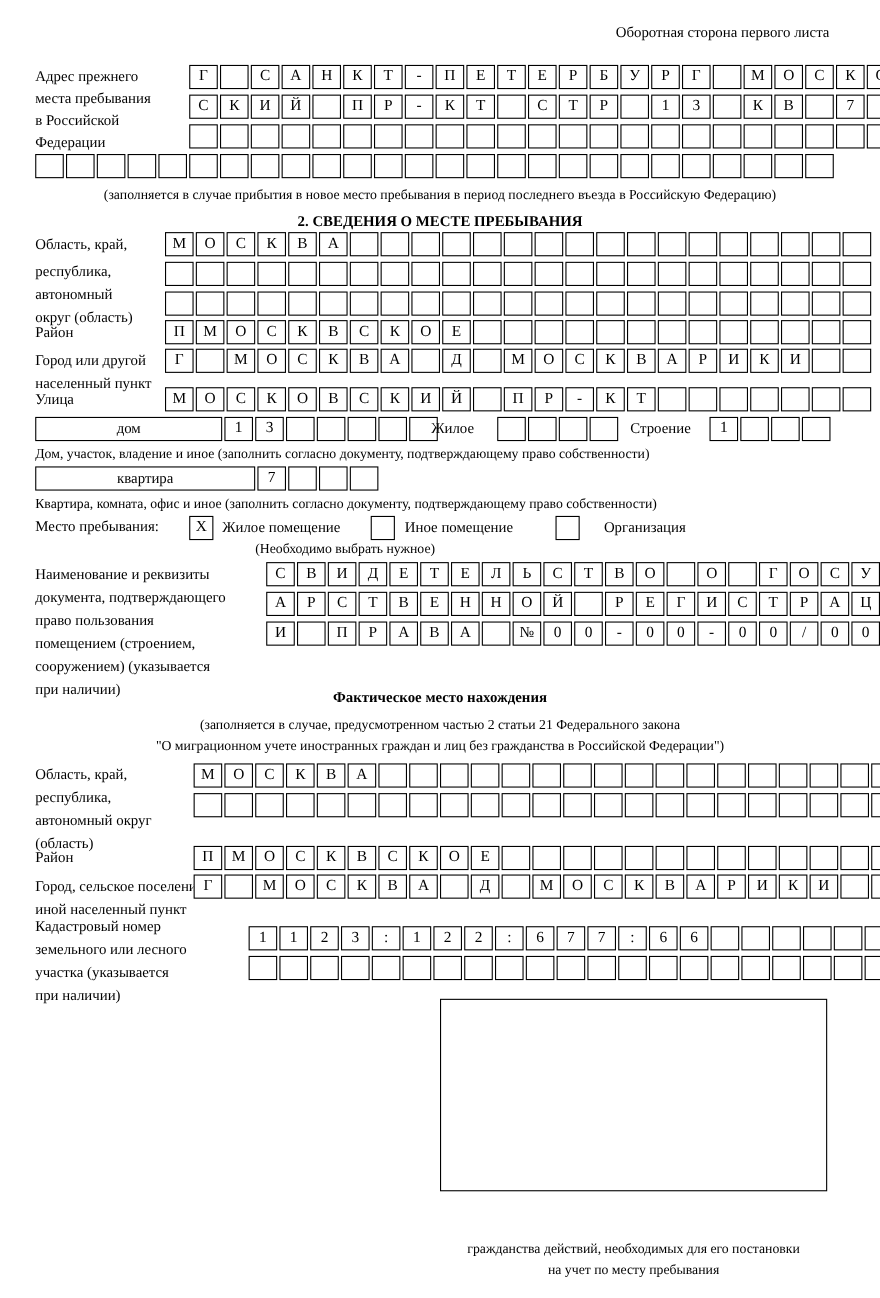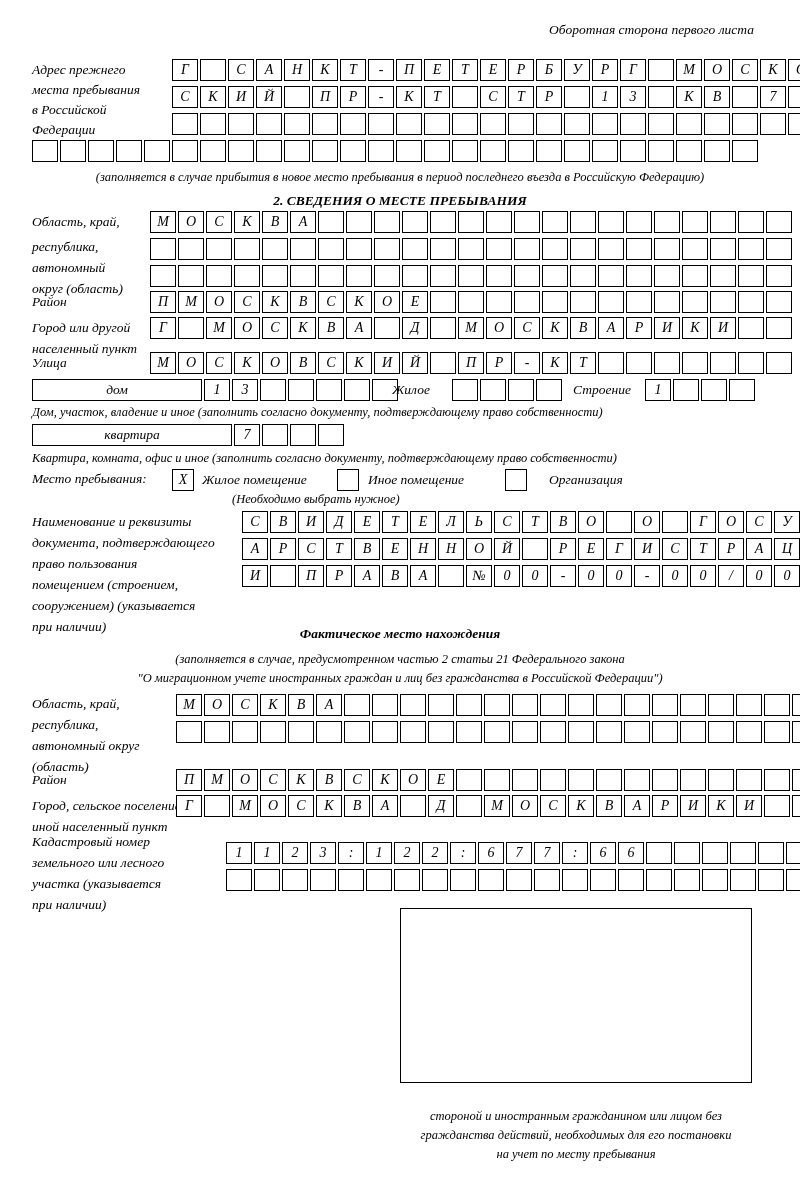--- a/index.html
+++ b/index.html
@@ -12,21 +12,20 @@
     height: 1180px;
     font-family: "Liberation Serif", serif;
     color: #000;
     position: relative;
     overflow: hidden;
   }
   .page {
     position: relative;
     width: 800px;
     height: 1076px;
-    font-style: italic;
   }
   .hdr-right {
     position: absolute;
     right: 46px;
     top: 22px;
     font-size: 13.5px;
   }
   .lbl {
     position: absolute;
     font-size: 13.5px;
@@ -669,17 +668,16 @@
       <div class="cell"></div>
       <div class="cell"></div>
       <div class="cell"></div>
       <div class="cell"></div>
       <div class="cell"></div>
       <div class="cell"></div>
     </div>
 
   <div class="bigbox" style="left:400px; top:908px; width:352px; height:175px;"></div>
 
-  <div class="footnote" style="left:396px; top:1107px;">стороной и иностранным гражданином или лицом без</div>
   <div class="footnote" style="left:396px; top:1145px;">на учет по месту пребывания</div>
   <div class="footnote" style="left:396px; top:1126px;">гражданства действий, необходимых для его постановки</div>
 
 </div>
 
 </body></html>

